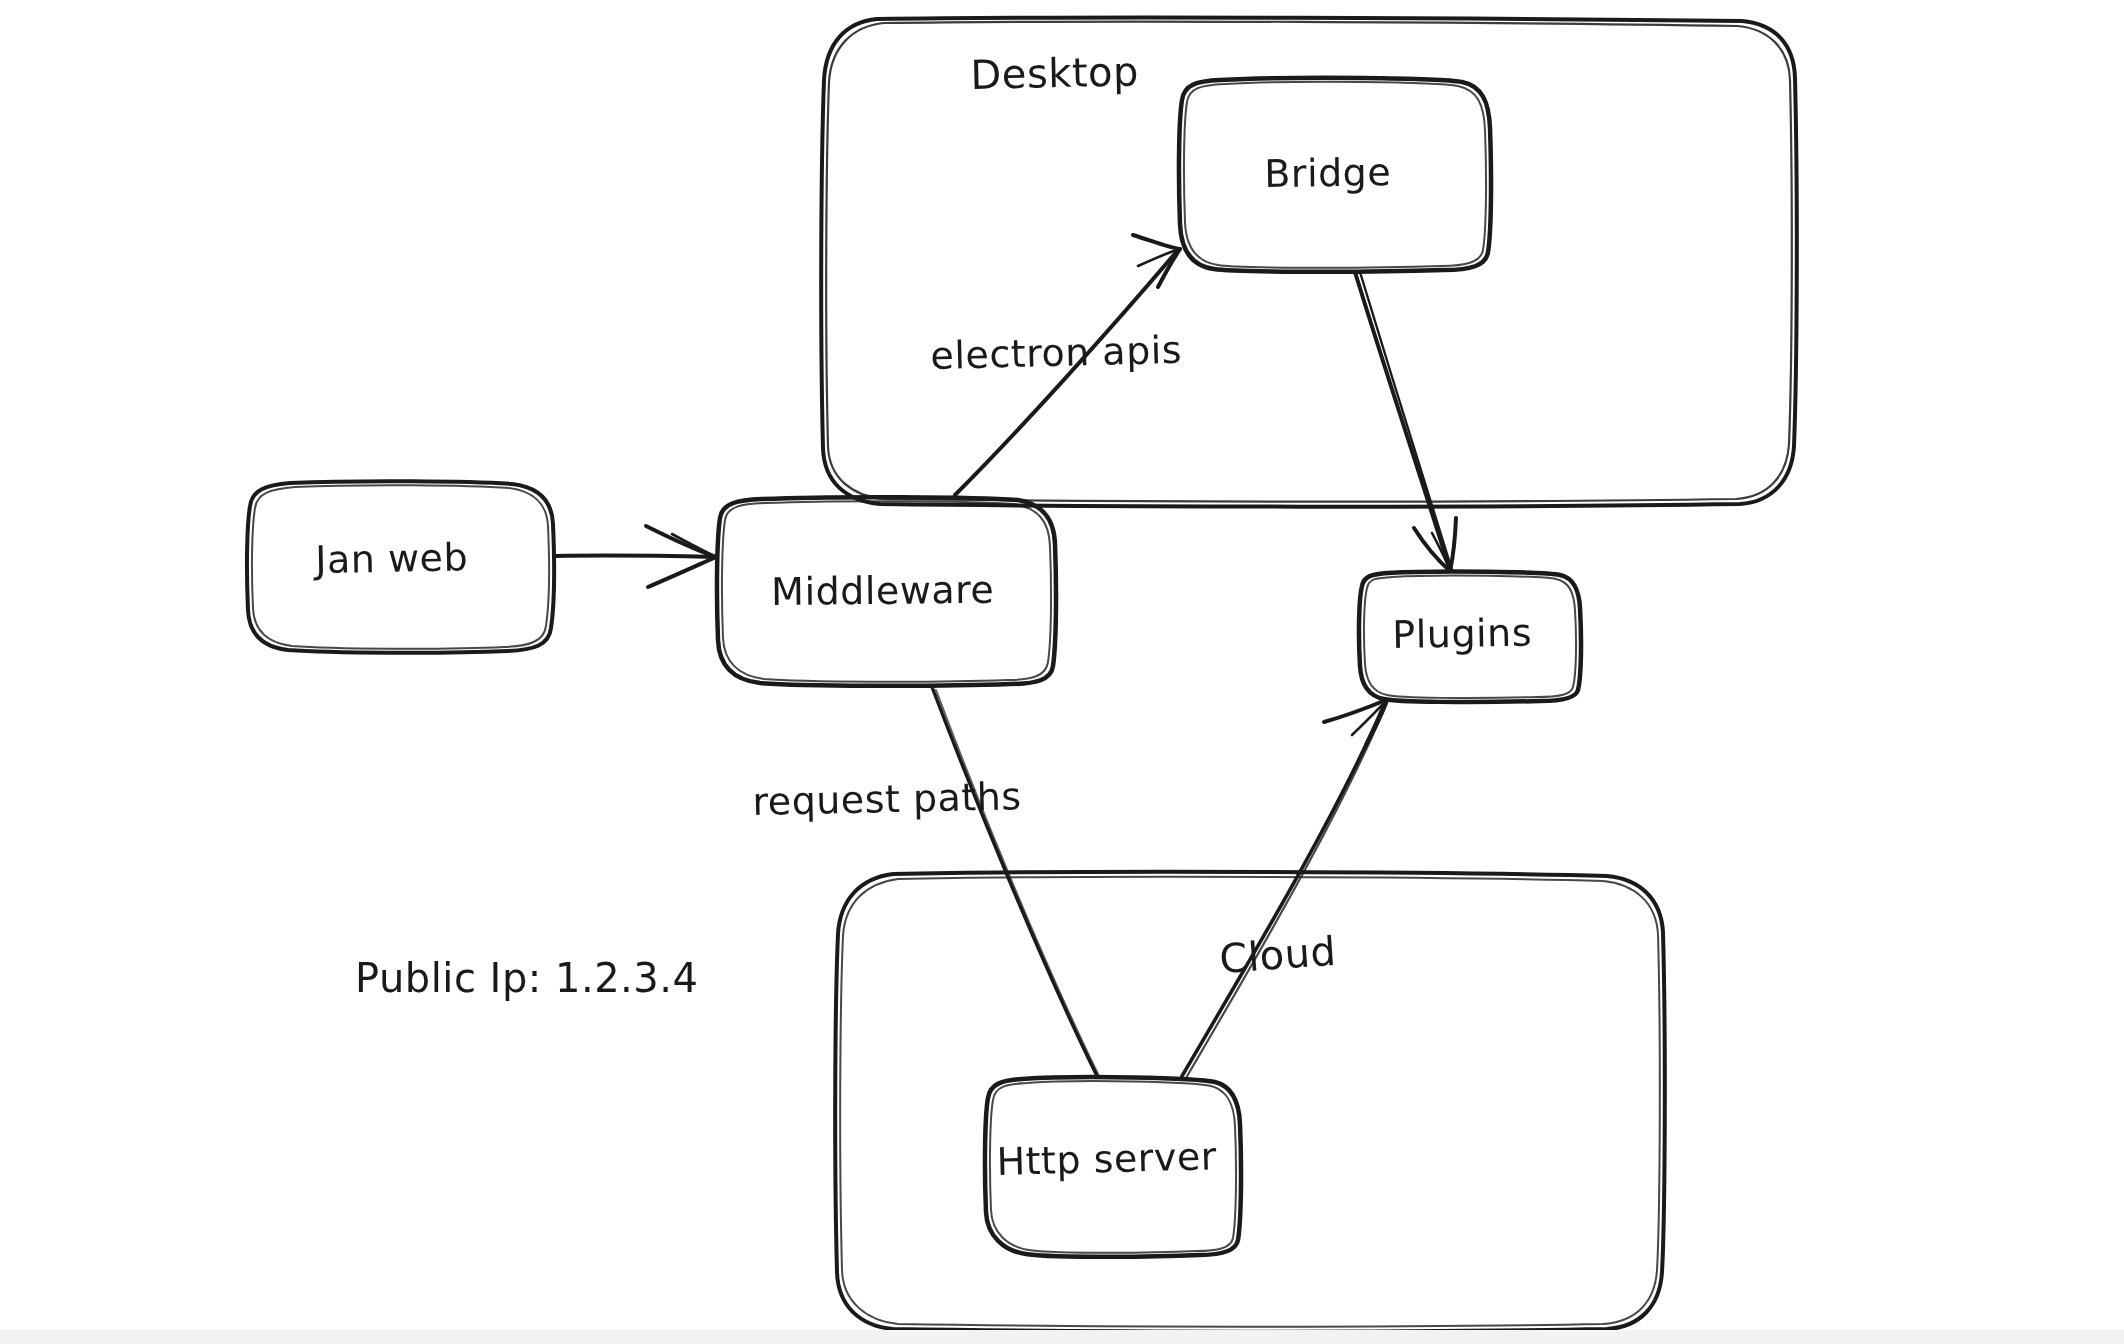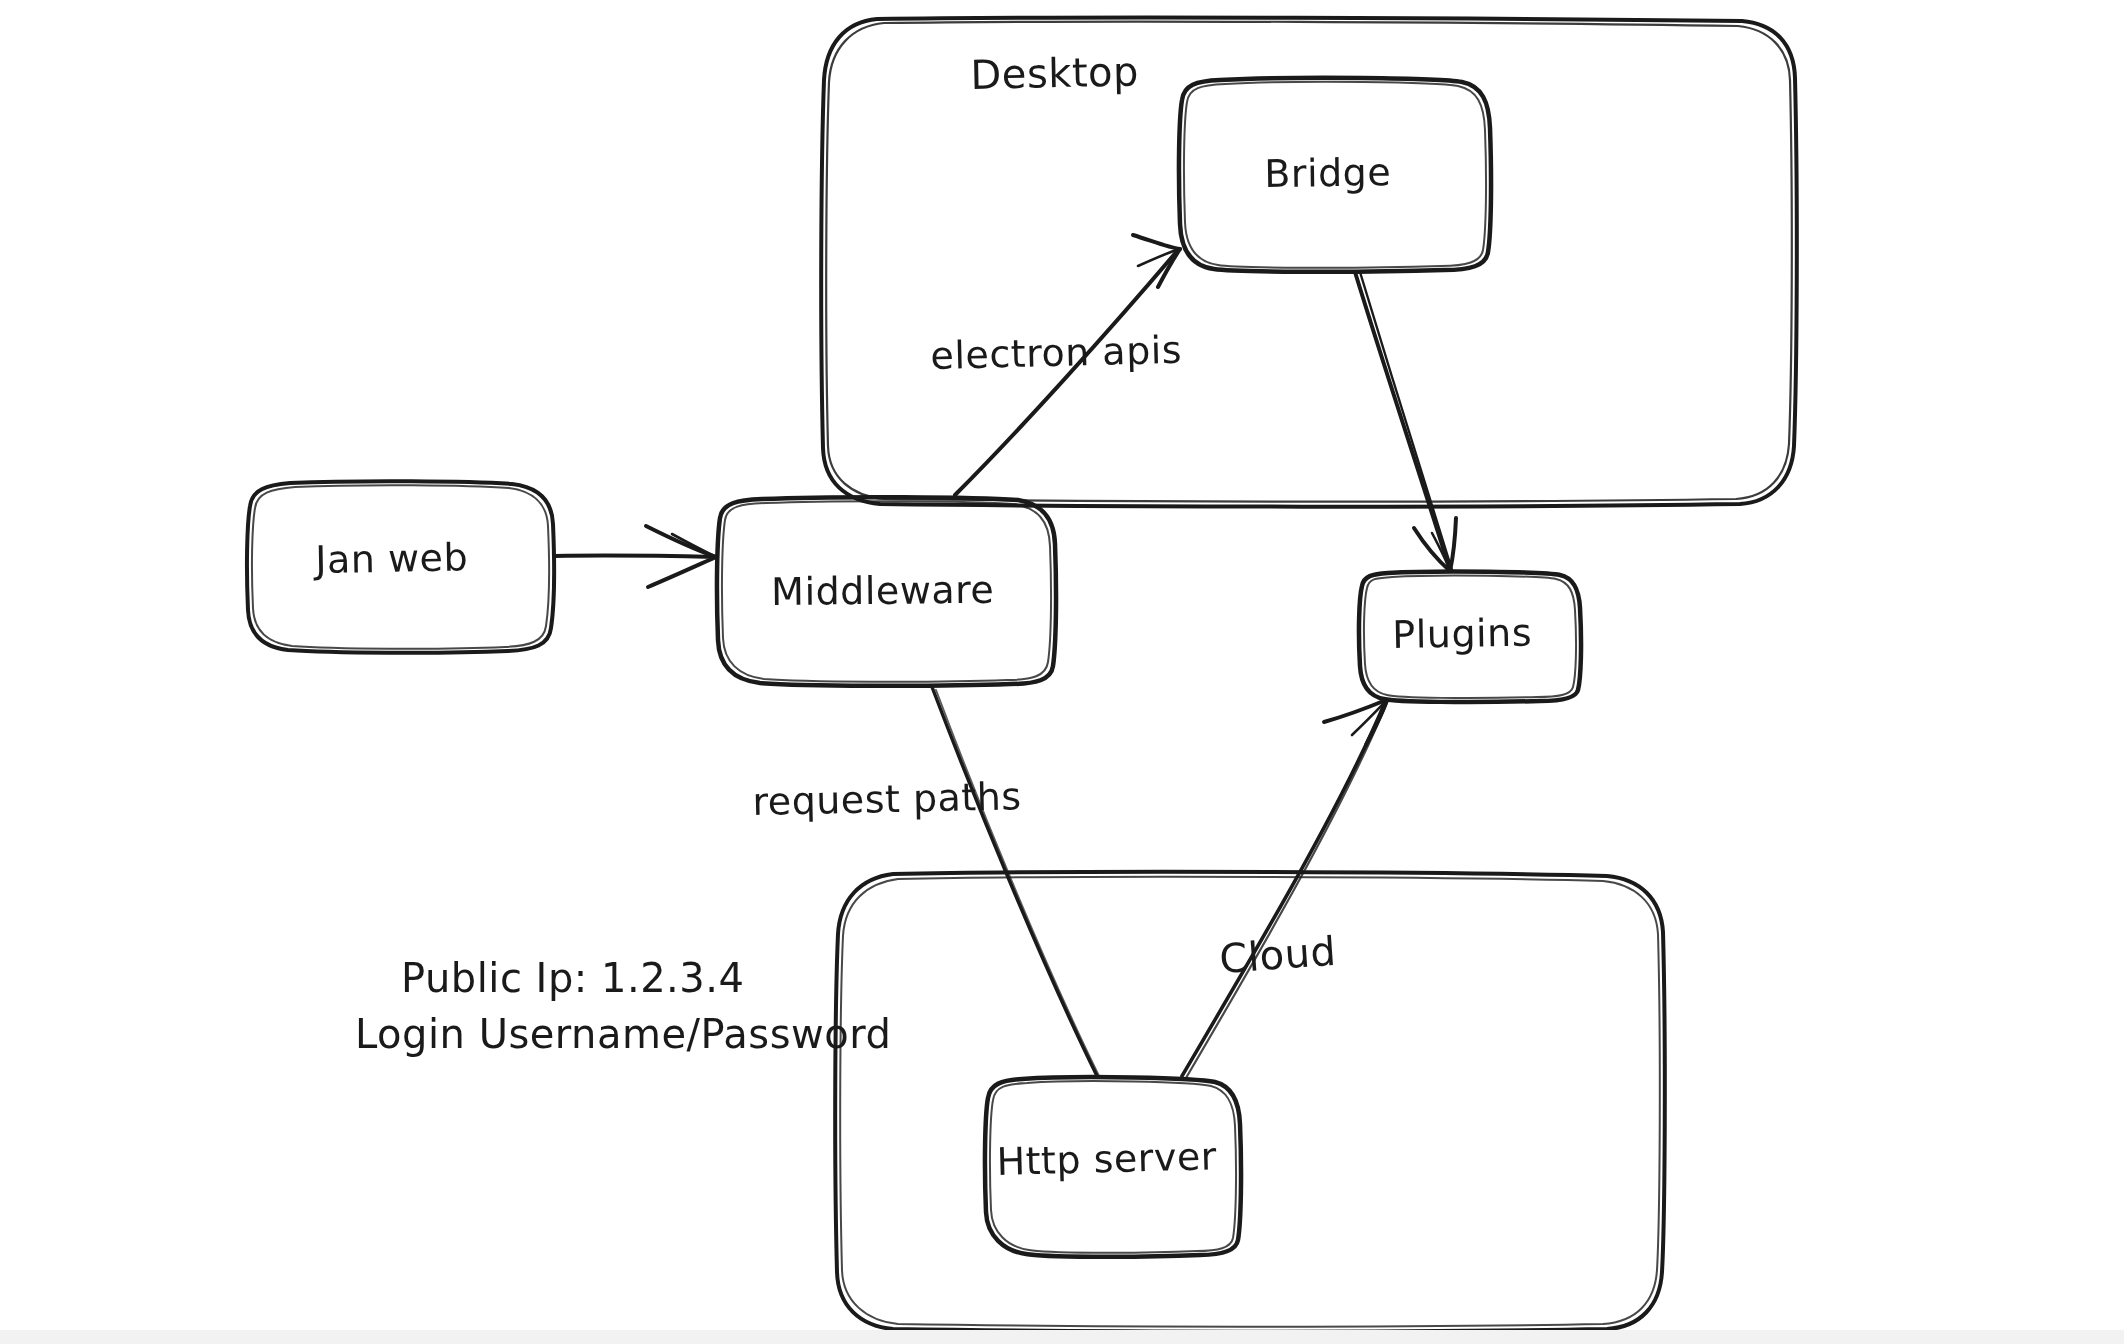--- a/index.html
+++ b/index.html
@@ -177,19 +177,18 @@
   <div class="lbl node-lbl" style="left:1264px; top:152px; transform: rotate(-0.8deg);">Bridge</div>
 
   <div class="lbl node-lbl" style="left:1392px; top:613px; transform: rotate(-1deg);">Plugins</div>
 
   <div class="lbl node-lbl" style="left:996px; top:1140px; transform: rotate(-1.5deg);">Http server</div>
 
   <div class="lbl edge-lbl" style="left:930px; top:334px; transform: rotate(-1.4deg);">electron apis</div>
 
   <div class="lbl edge-lbl" style="left:752px; top:780px; transform: rotate(-1.2deg);">request paths</div>
 
-  <div class="lbl note-lbl" style="left:355px; top:950px;margin-left:46px;">Public Ip: 1.2.3.4</div>
+  <div class="lbl note-lbl" style="left:355px; top:950px;">Public Ip: 1.2.3.4</div>
 
-  <div class="lbl note-lbl" style="left:355px; top:1006px;">Login Username/Password</div>
 
   <div class="bottom-strip"></div>
 
 </div>
 
 </body></html>

